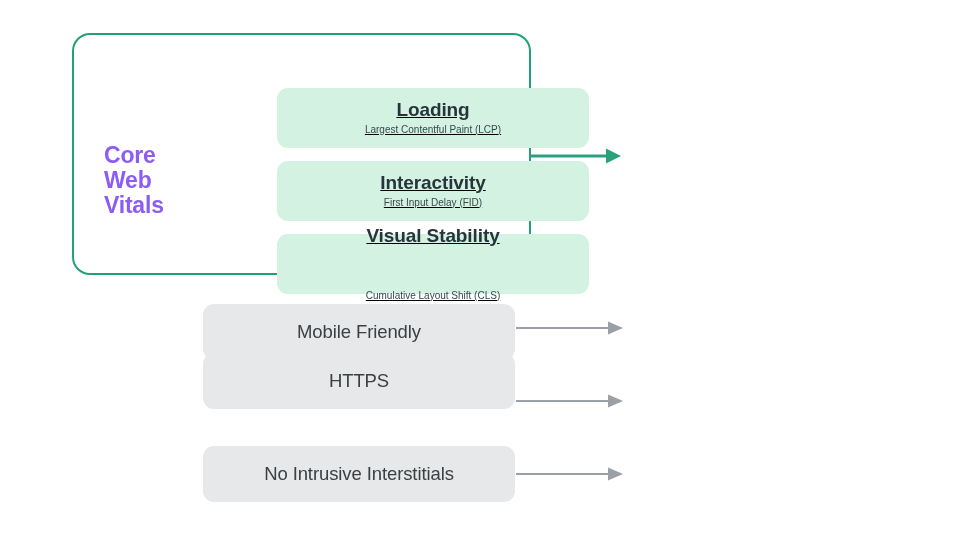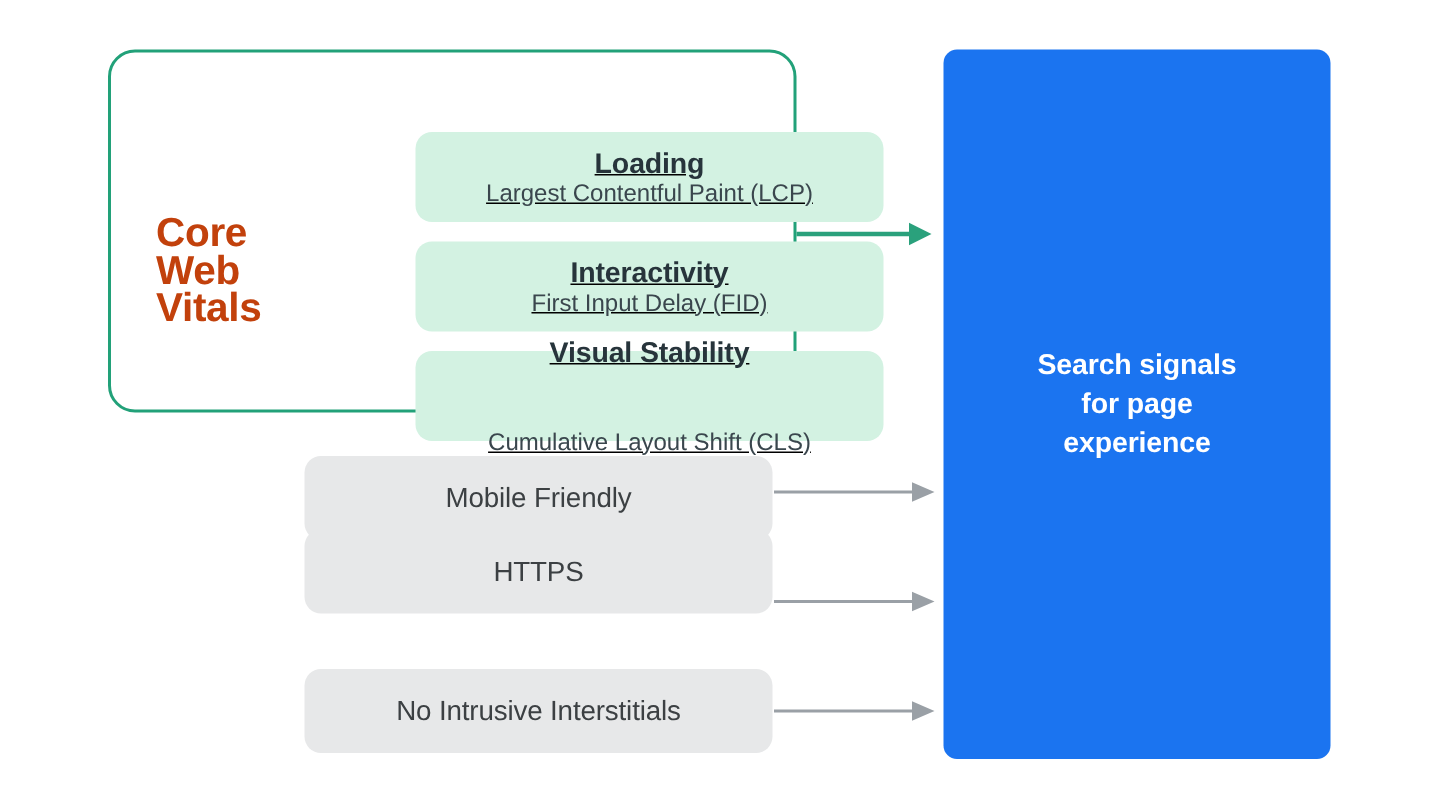--- a/index.html
+++ b/index.html
@@ -29,22 +29,22 @@
     box-sizing: border-box;
     border: 2px solid #22a179;
     border-radius: 18px;
     background: #ffffff;
   }
   .cwv-label {
     position: absolute;
     left: 30px;
     top: 108px;
     width: 100px;
-    color: #c2410c;
-    font-size: 27px;
+    color: #8b5cf6;
+    font-size: 23px;
     font-weight: bold;
     line-height: 25px;
     letter-spacing: -0.2px;
   }
 
   
   .metric-card {
     position: absolute;
     left: 203px;
     width: 312px;
@@ -62,21 +62,21 @@
   .metric-card.c2 { top: 199px; gap: 40px; }
   .metric-title {
     color: #27343b;
     font-size: 19px;
     font-weight: bold;
     line-height: 22px;
     letter-spacing: -0.1px;
   }
   .metric-sub {
     color: #3a464d;
-    font-size: 16px;
+    font-size: 10px;
     font-weight: normal;
     line-height: 16px;
     margin-top: 1px;
   }
 
   
   .signal-box {
     position: absolute;
     left: 203px;
     width: 312px;
@@ -160,25 +160,20 @@
   <div class="signal-box s0">
     <div class="signal-label">Mobile Friendly</div>
   </div>
   <div class="signal-box s1">
     <div class="signal-label">HTTPS</div>
   </div>
   <div class="signal-box s2">
     <div class="signal-label">No Intrusive Interstitials</div>
   </div>
 
-  <div class="blue-panel">
-    <div class="blue-text">Search signals
-for page
-experience</div>
-  </div>
 
   <svg class="arrow-layer" viewBox="0 0 960 540">
 
     <g>
       <line x1="531" y1="156" x2="608" y2="156" stroke="#2aa17c" stroke-width="3"></line>
       <polygon points="606,148.5 621,156 606,163.5" fill="#2aa17c"></polygon>
     </g>
 
     <g>
       <line x1="516" y1="328" x2="610" y2="328" stroke="#9aa0a6" stroke-width="2"></line>

